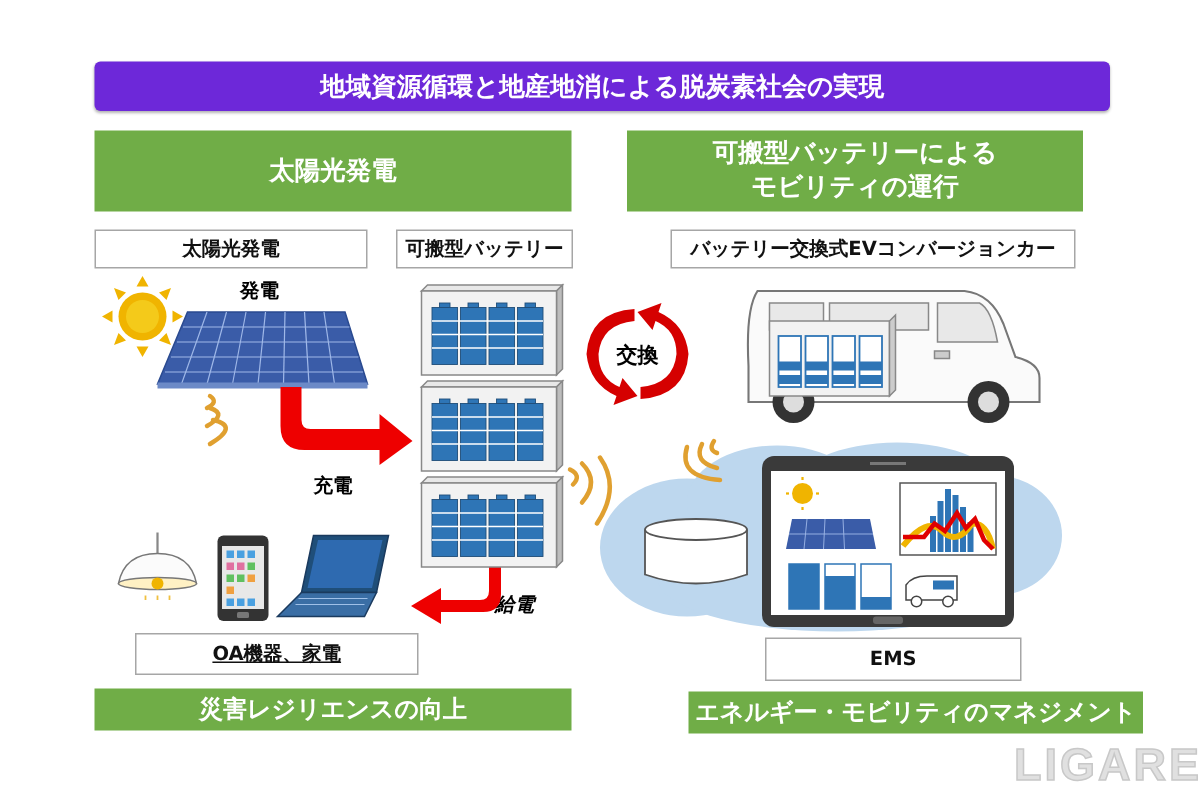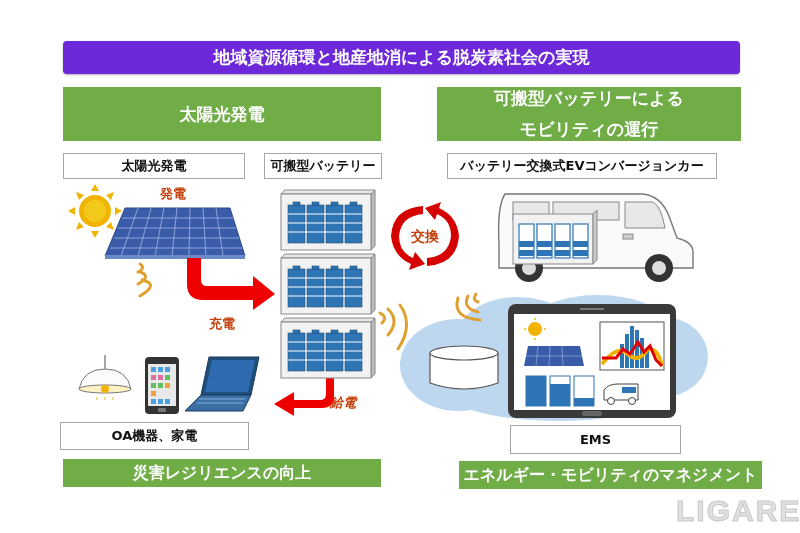--- a/index.html
+++ b/index.html
@@ -7,42 +7,42 @@
          font-family:"DejaVu Sans", "Liberation Sans", sans-serif; }
   .abs { position:absolute; }
   .title-bar { left:63px; top:41px; width:677px; height:33px; background:#6d28d9; border-radius:4px;
                color:#fff; font-weight:bold; font-size:17px; display:flex; align-items:center; justify-content:center;
                box-shadow:0 1px 2px rgba(0,0,0,0.3); }
   .green { background:#70ad47; color:#fff; font-weight:bold; display:flex; align-items:center; justify-content:center; text-align:center; }
   .green.head { font-size:17px; line-height:23px; flex-direction:column; }
   .green.foot { font-size:16px; }
   .label-box { background:#fff; border:1px solid #a6a6a6; font-weight:bold; font-size:13px; color:#111;
                display:flex; align-items:center; justify-content:center; }
-  .red-text { color:#c2410c; font-weight:bold; font-size:13px; }
+  .red-text { color:#000000; font-weight:bold; font-size:13px; }
   .ligare { color:#e0e0e0; font-size:30px; font-weight:bold; letter-spacing:2px;
             -webkit-text-stroke:1px #c8c8c8; font-family:"Liberation Sans", sans-serif; }
   svg { overflow:visible; }
 </style>
 </head>
 <body>
 
 <div class="abs title-bar">地域資源循環と地産地消による脱炭素社会の実現</div>
 
 <div class="abs green head" style="left:63px;top:87px;width:318px;height:54px;">
   <span>太陽光発電</span>
 </div>
-<div class="abs green head" style="left:437px;top:87px;width:304px;height:54px;justify-content:space-between;">
+<div class="abs green head" style="left:418px;top:87px;width:304px;height:54px;">
   <span>可搬型バッテリーによる</span>
   <span>モビリティの運行</span>
 </div>
 
 <div class="abs label-box" style="left:63px;top:153px;width:180px;height:24px;">太陽光発電</div>
 <div class="abs label-box" style="left:264px;top:153px;width:116px;height:24px;">可搬型バッテリー</div>
 <div class="abs label-box" style="left:447px;top:153px;width:268px;height:24px;">バッテリー交換式EVコンバージョンカー</div>
-<div class="abs label-box" style="left:60px;top:422px;width:187px;height:26px;">OA機器、家電</div>
+<div class="abs label-box" style="left:90px;top:422px;width:187px;height:26px;text-decoration:underline;">OA機器、家電</div>
 <div class="abs label-box" style="left:510px;top:425px;width:169px;height:27px;">EMS</div>
 
 <div class="abs green foot" style="left:63px;top:459px;width:318px;height:28px;">災害レジリエンスの向上</div>
 <div class="abs green foot" style="left:435px;top:461px;width:303px;height:28px;margin-left:24px;">エネルギー・モビリティのマネジメント</div>
 
 <svg class="abs" style="left:66px;top:182px;" width="58" height="58">
   <g fill="#f0b400">
     <circle cx="29" cy="29" r="16"></circle>
     <polygon points="29,2 25,9 33,9"></polygon>
       <polygon points="29,56 25,49 33,49"></polygon>

